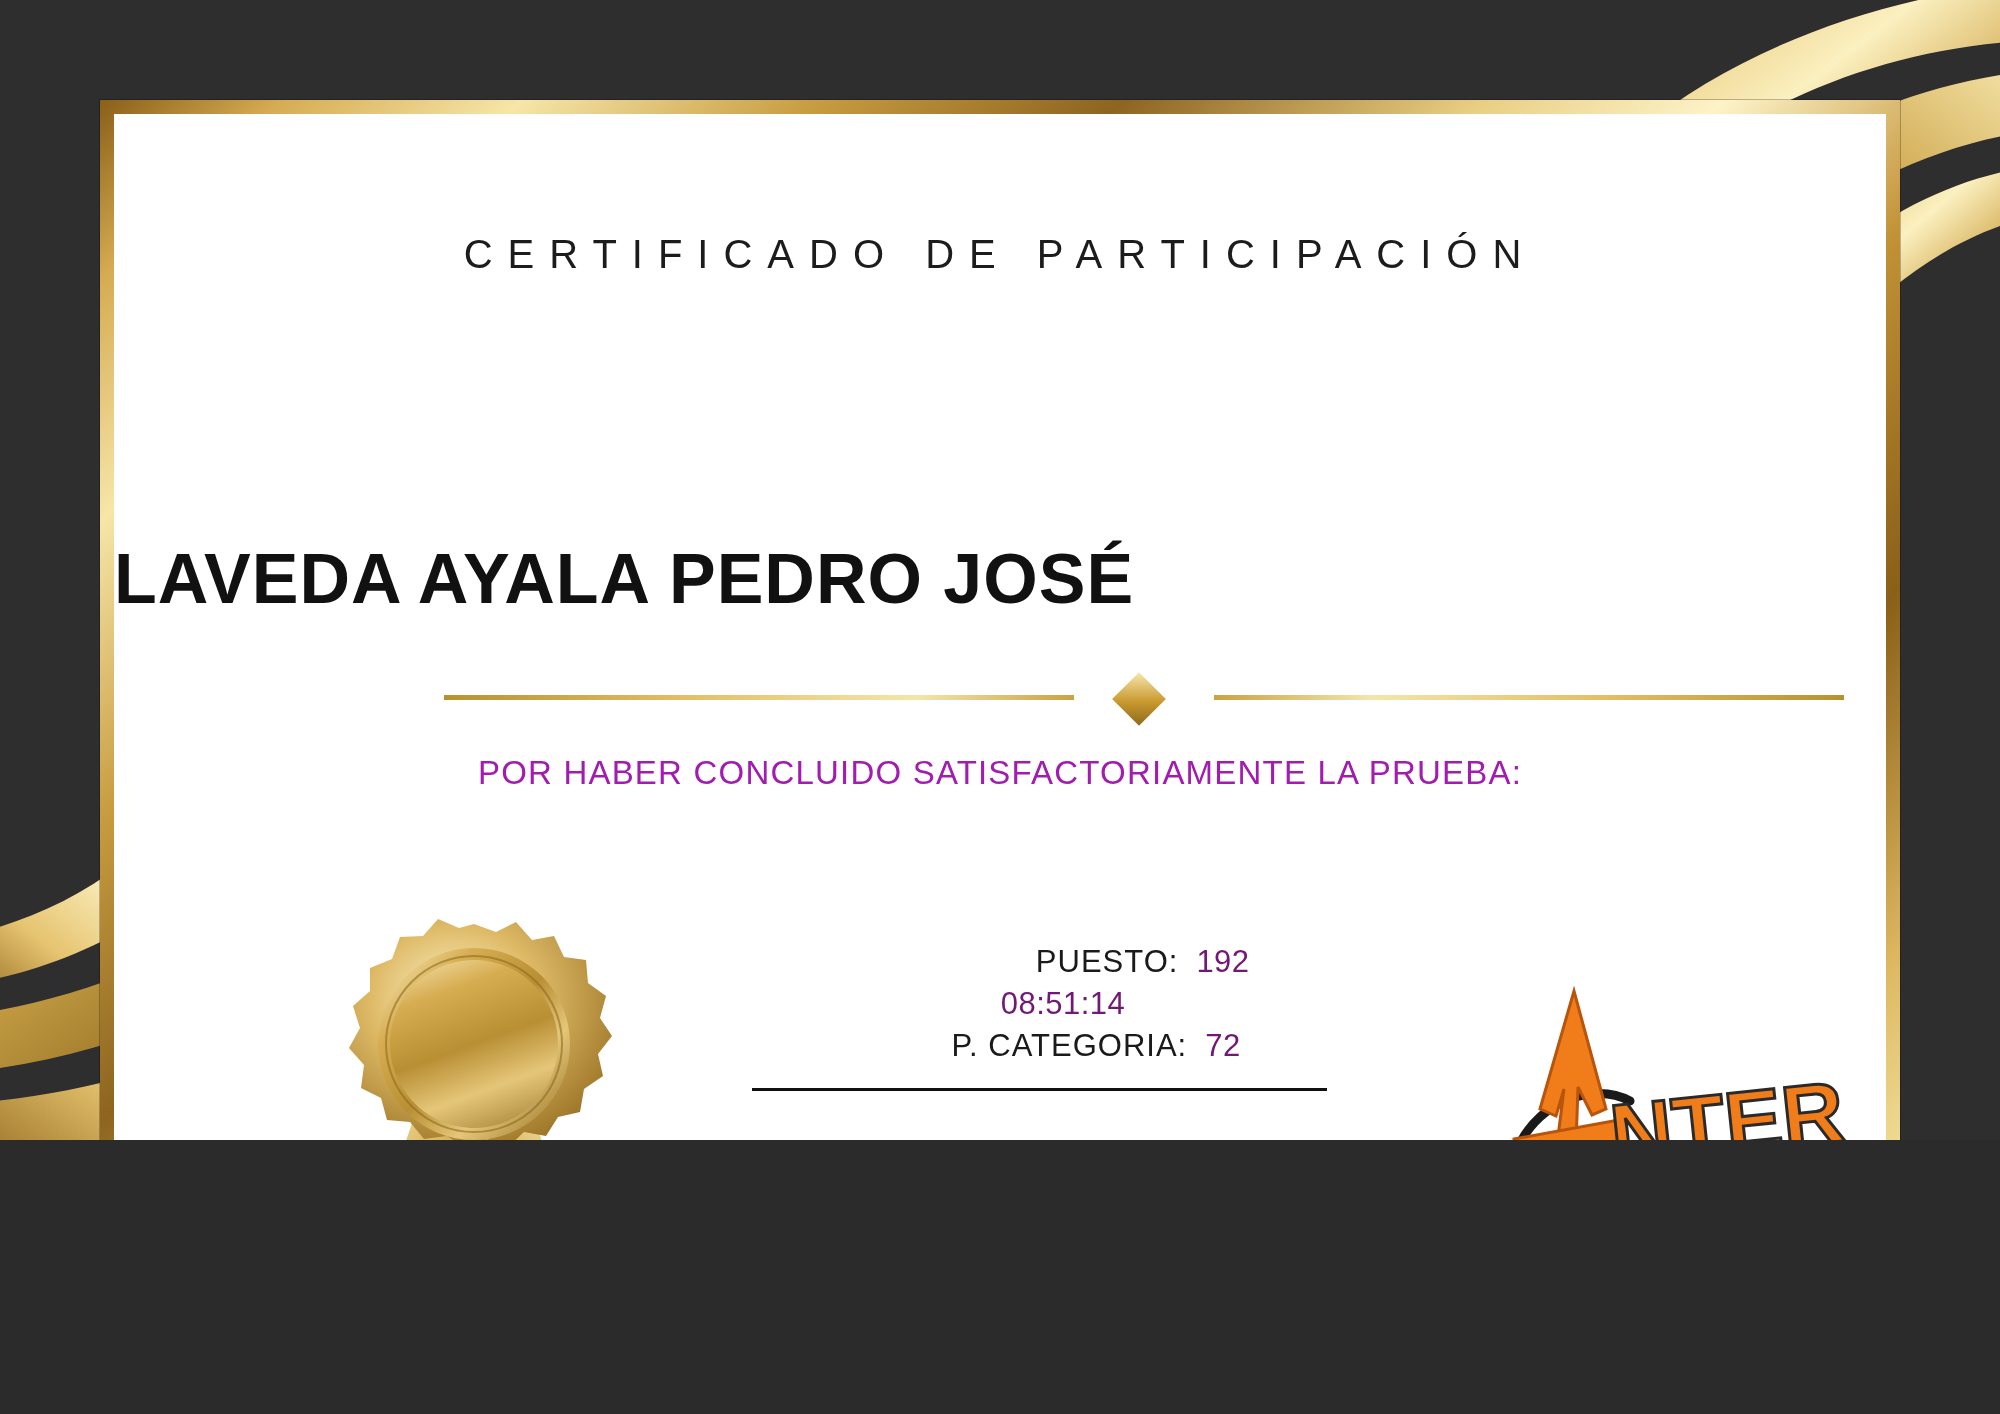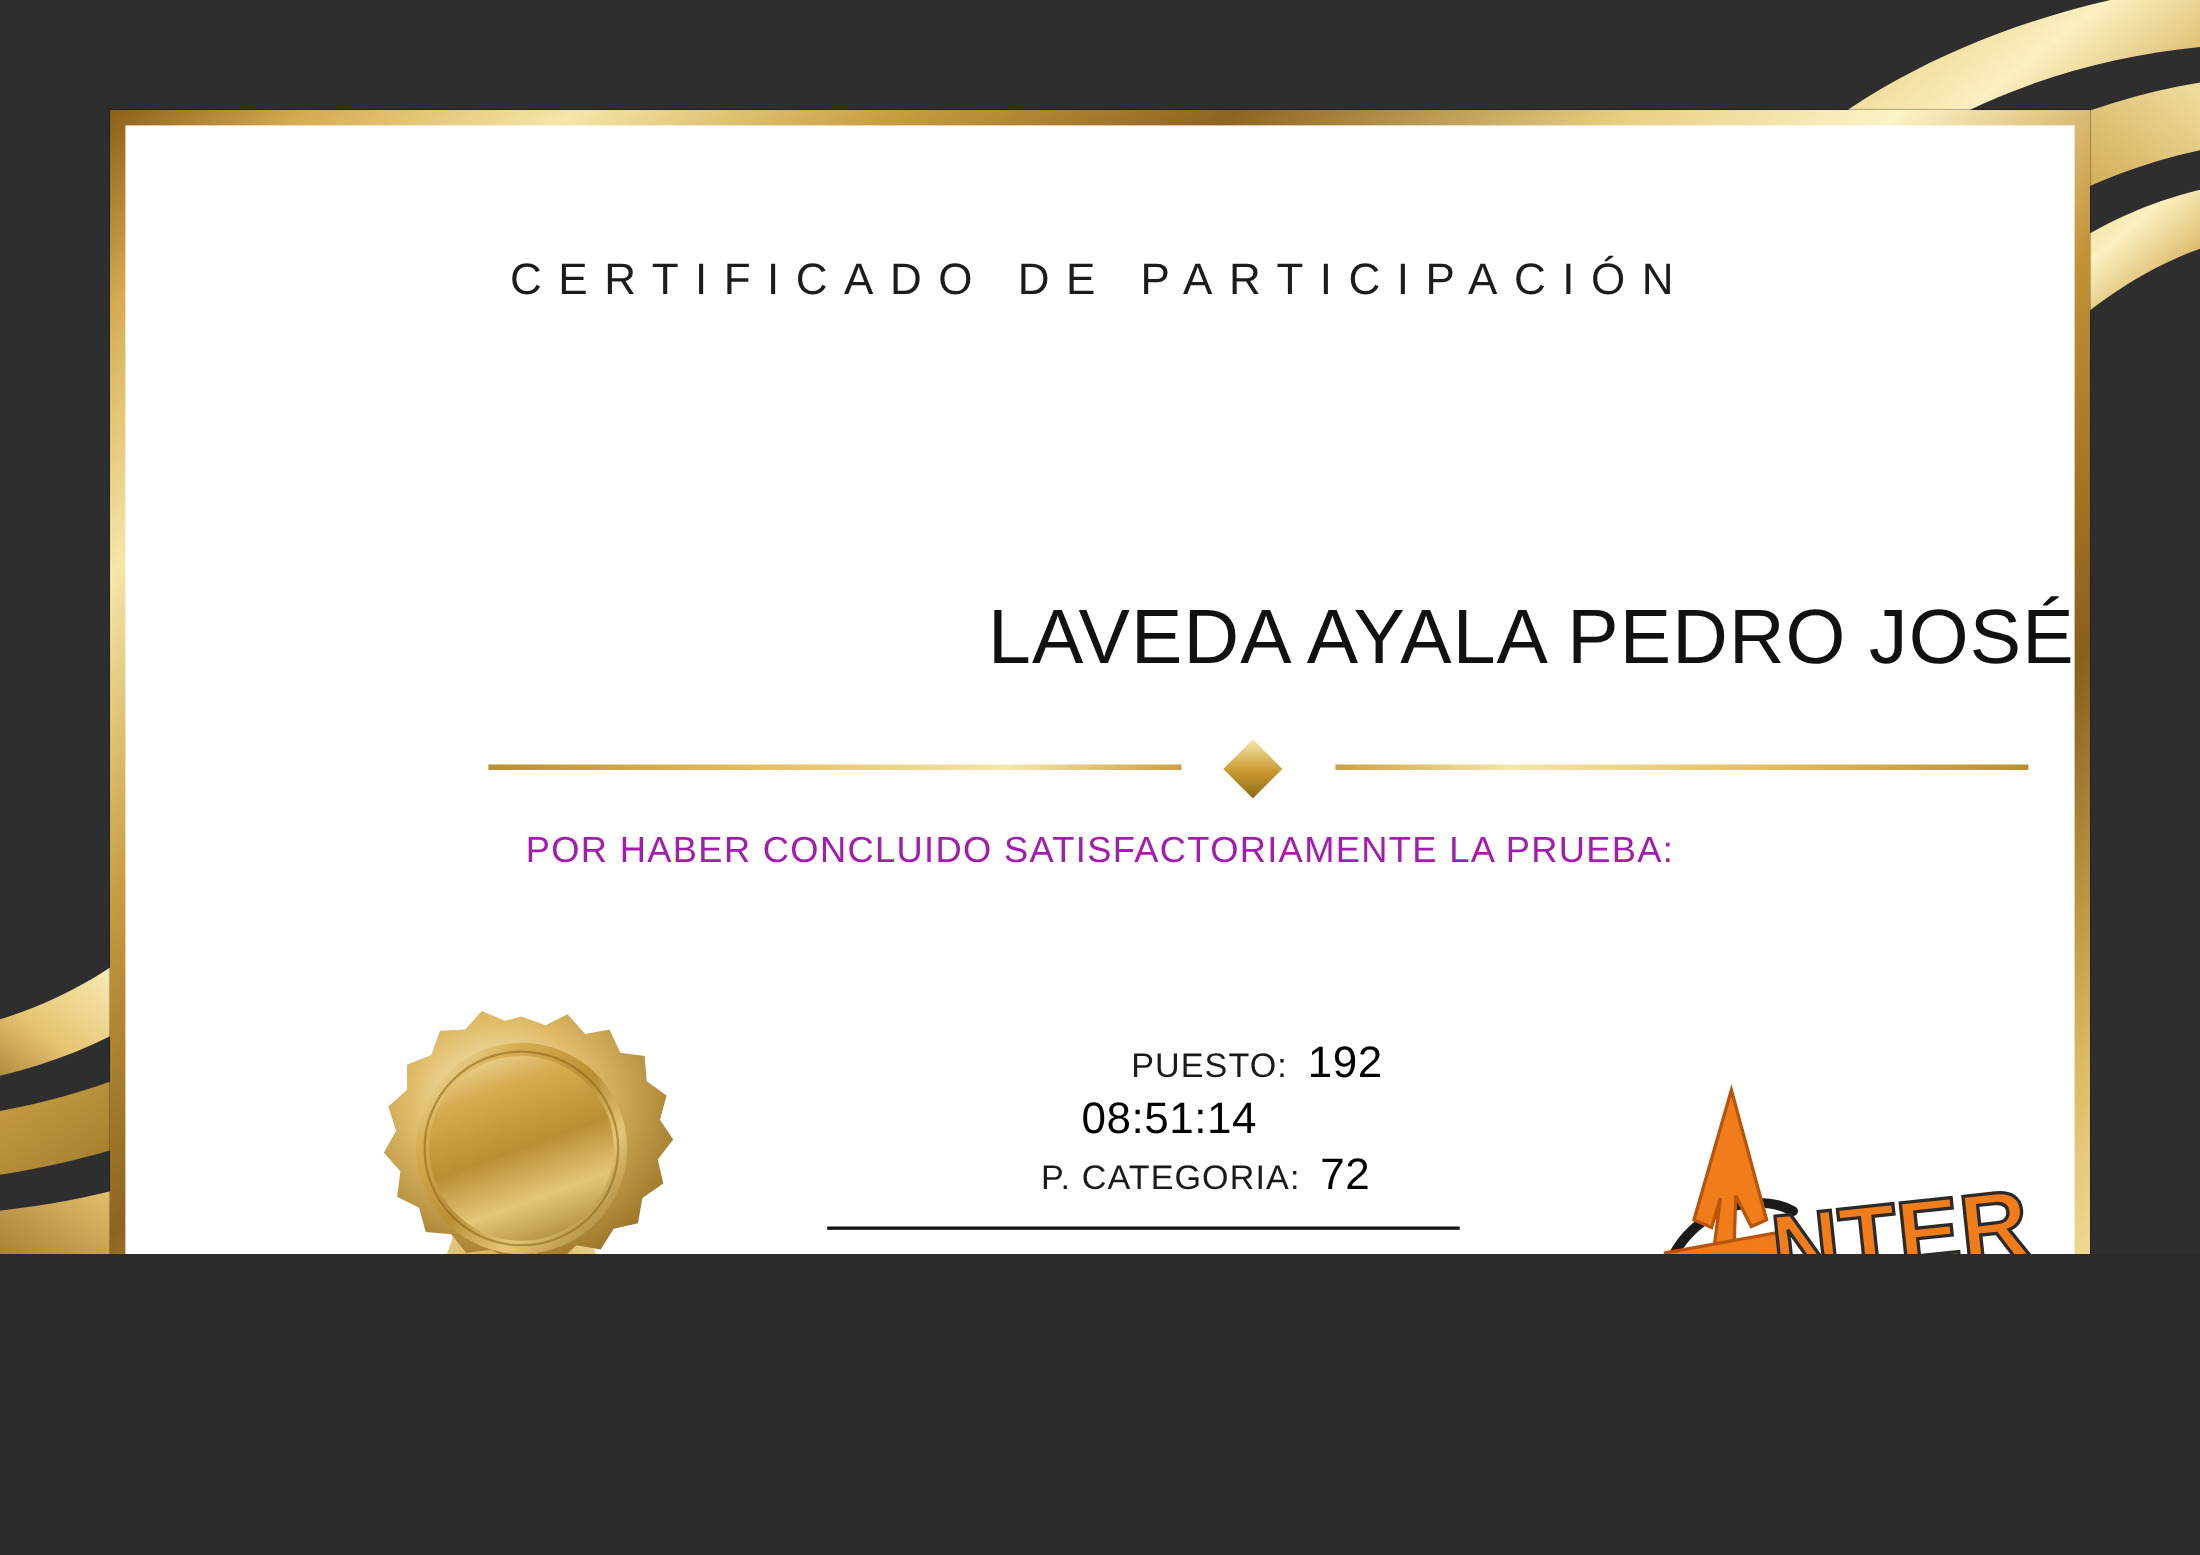--- a/index.html
+++ b/index.html
@@ -71,24 +71,24 @@
     color: #1c1c1c;
     font-weight: 400;
     white-space: nowrap;
   }
 
   .recipient-name {
     position: absolute;
     top: 425px;
     left: 0;
     right: 0;
-    text-align: right;
+    text-align: left;
     font-size: 70px;
     color: #111111;
-    font-weight: 400;
+    font-weight: 700;
     letter-spacing: 1px;
   }
 
   
   .divider {
     position: absolute;
     top: 566px;
     left: 330px;
     width: 1400px;
     height: 34px;
@@ -143,22 +143,22 @@
     margin-bottom: 6px;
   }
   .result-label {
     width: 320px;
     text-align: right;
     font-size: 31px;
     letter-spacing: 1px;
     color: #1a1a1a;
   }
   .result-value {
-    font-size: 40px;
-    color: #000000;
+    font-size: 31px;
+    color: #701a75;
     padding-left: 18px;
     letter-spacing: 0.5px;
   }
   .results-underline {
     margin-top: 24px;
     margin-left: 18px;
     width: 575px;
     height: 3px;
     background: #111;
   }

